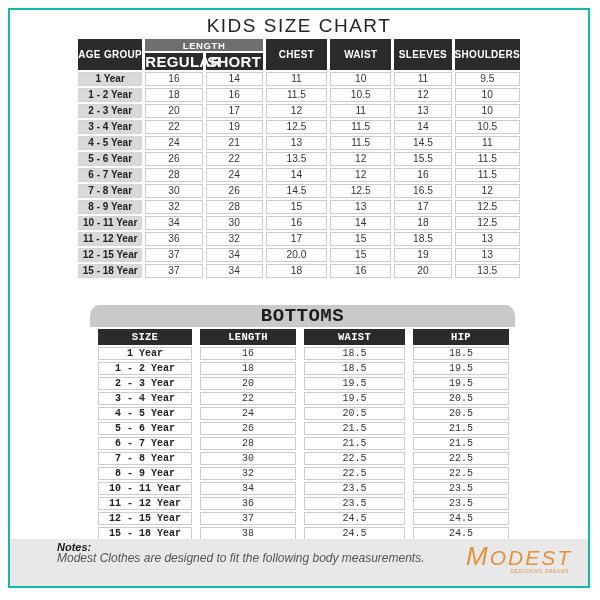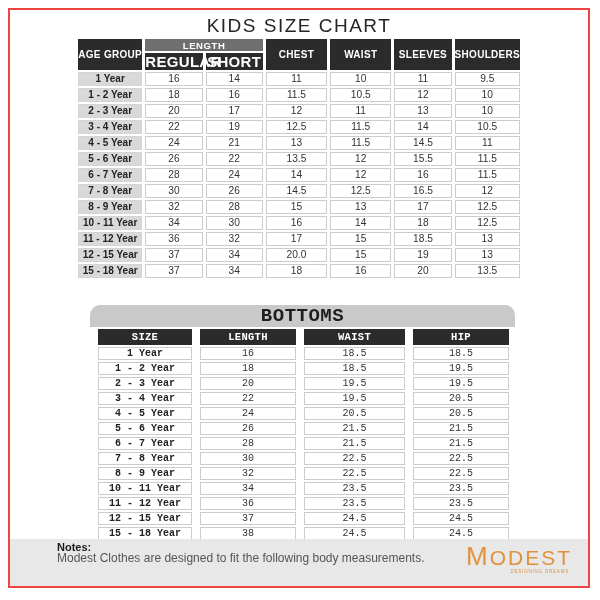--- a/index.html
+++ b/index.html
@@ -9,21 +9,21 @@
     height: 600px;
     background: #ffffff;
     font-family: "Liberation Sans", sans-serif;
   }
   .frame {
     position: absolute;
     left: 8px;
     top: 8px;
     width: 582px;
     height: 580px;
-    border: 2px solid #ef4444;
+    border: 2px solid #14b8a6;
     background: #ffffff;
     box-sizing: border-box;
     overflow: hidden;
   }
   .page-title {
     position: absolute;
     top: 5px;
     left: 0;
     width: 100%;
     text-align: center;
@@ -91,20 +91,21 @@
     font-weight: bold;
     color: #222222;
   }
   .notes-band {
     position: absolute;
     left: 0;
     bottom: 0;
     width: 100%;
     height: 47px;
     background: #e8e8e8;
+    font-style: italic;
   }
   .notes-text {
     position: absolute;
     left: 47px;
     top: 2px;
   }
   .notes-label {
     font-size: 11px;
     font-weight: bold;
     color: #1a1a1a;

